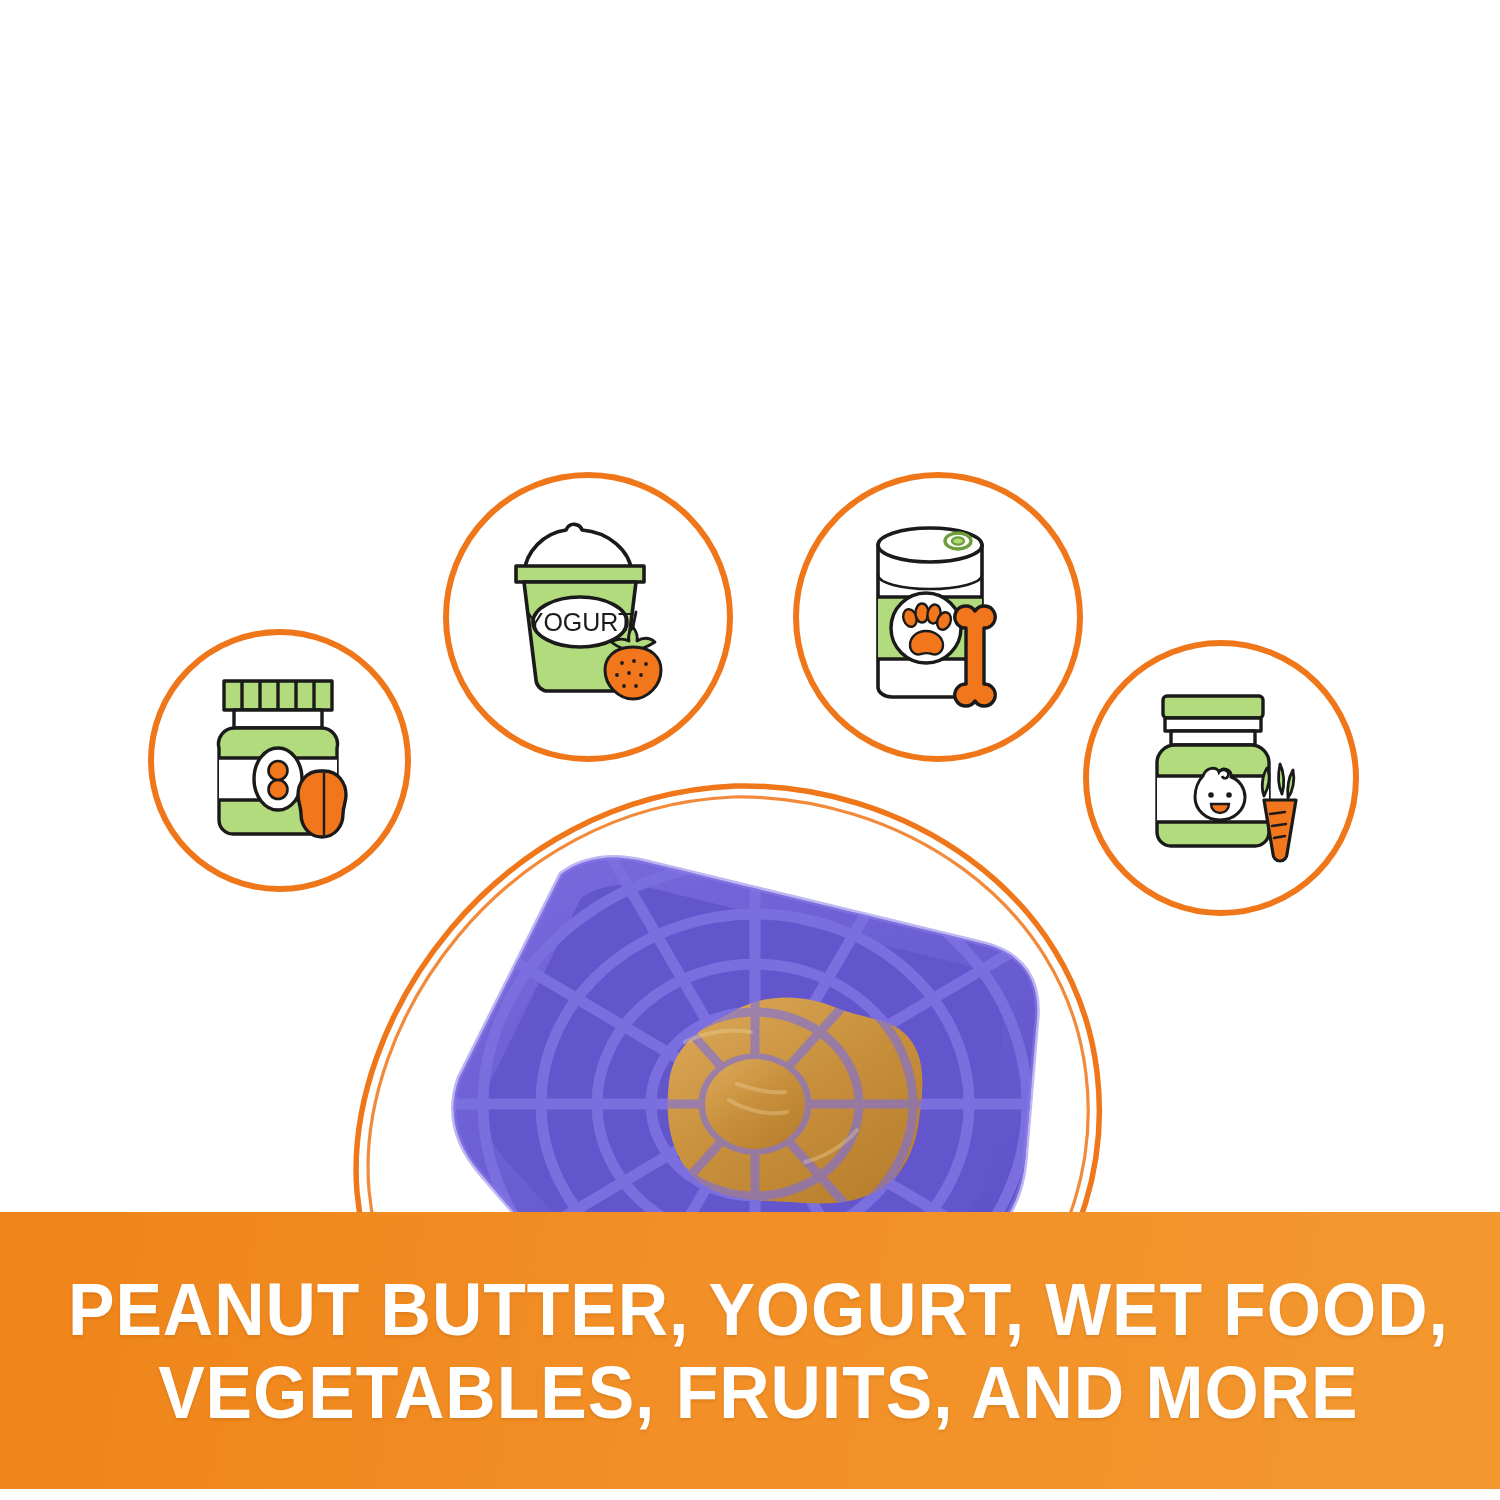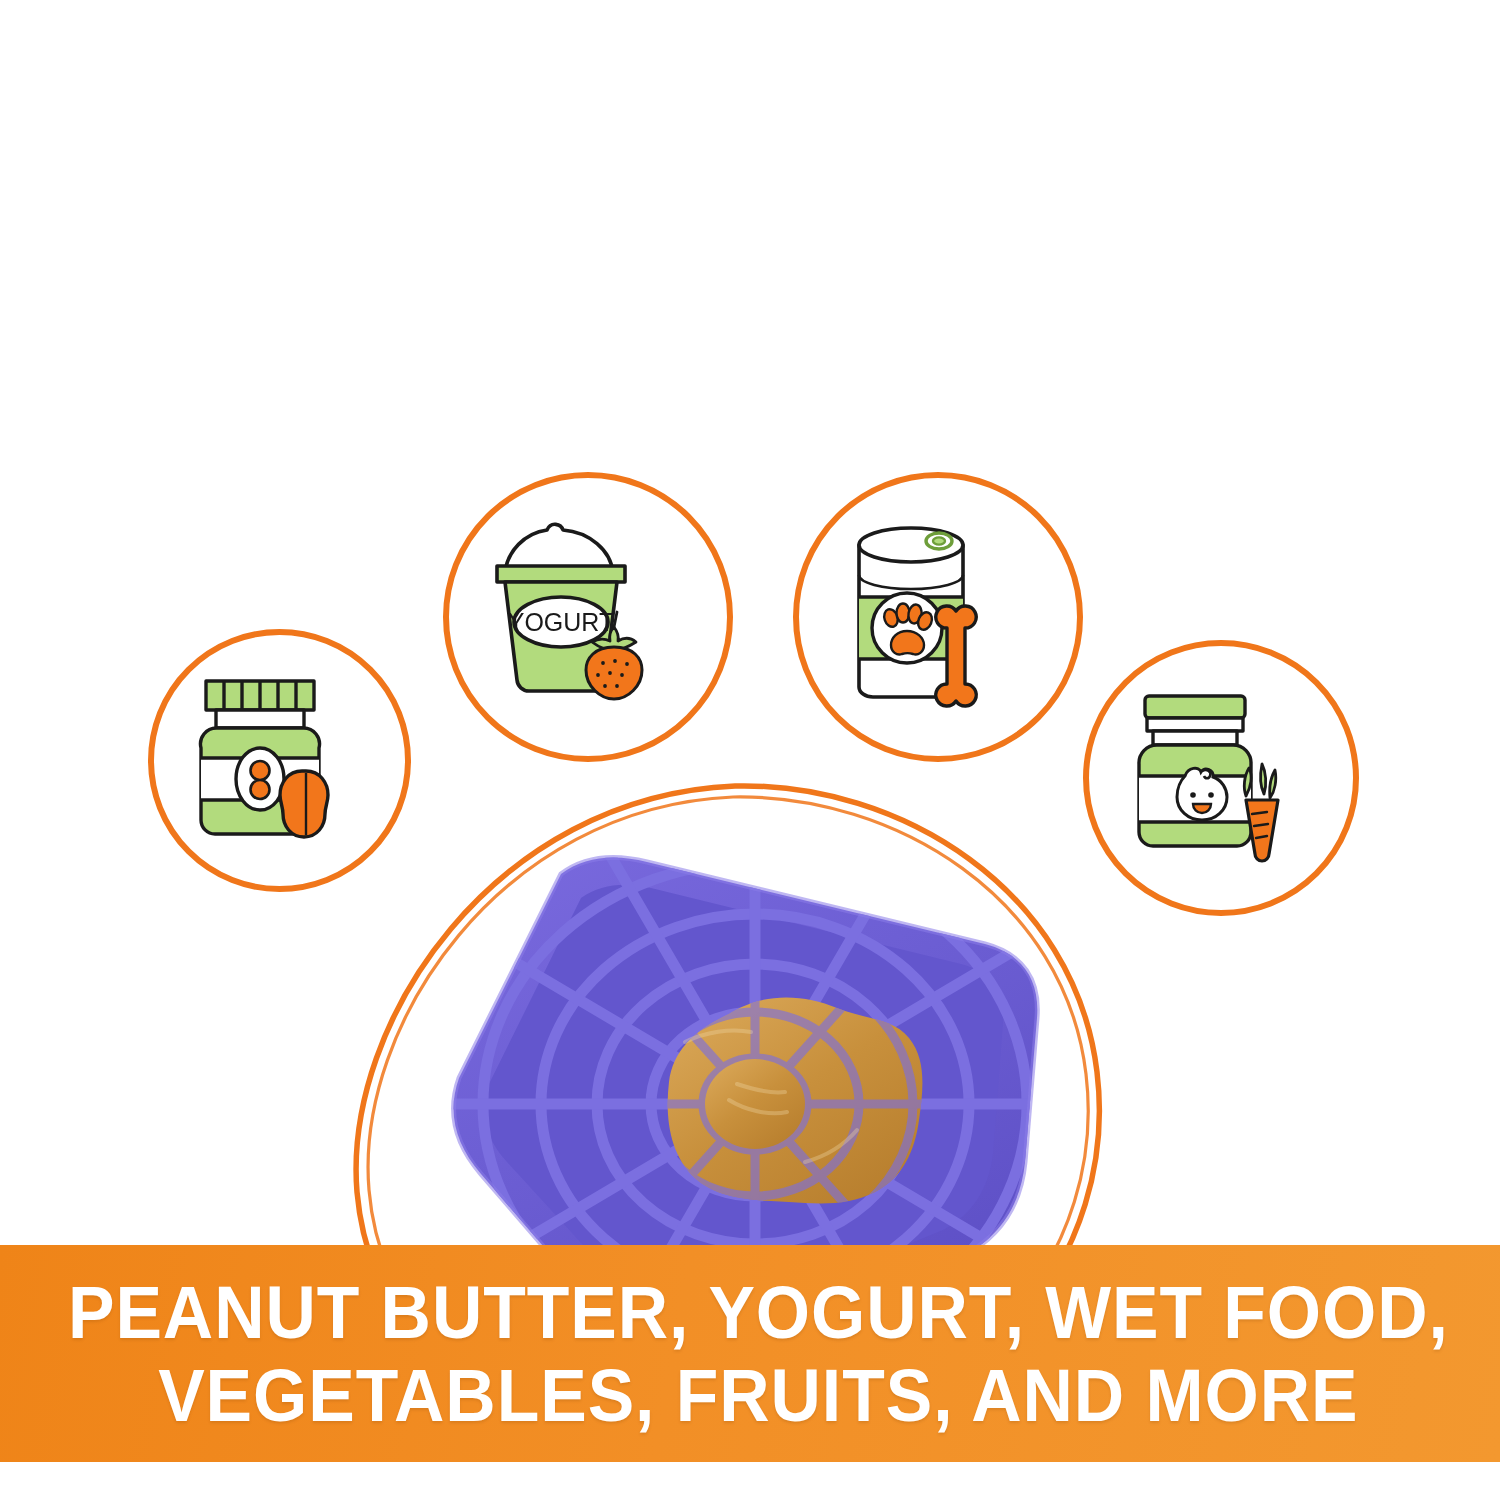--- a/index.html
+++ b/index.html
@@ -28,22 +28,22 @@
     display: flex;
     align-items: center;
     justify-content: center;
     box-sizing: border-box;
   }
   #banner-top {
     top: 0;
     height: 212px;
   }
   #banner-bottom {
-    top: 1245px;
-    height: 217px;
+    top: 1212px;
+    height: 277px;
     flex-direction: column;
     padding-left: 16px;
   }
   .banner-text {
     color: #ffffff;
     font-family: "Liberation Sans", sans-serif;
     font-weight: bold;
     text-transform: uppercase;
     letter-spacing: 1px;
     white-space: nowrap;
@@ -73,21 +73,21 @@
 
   
   .badge {
     position: absolute;
     box-sizing: border-box;
     border: 6px solid #f0761a;
     border-radius: 50%;
     background: #ffffff;
     display: flex;
     align-items: center;
-    justify-content: flex-start;
+    justify-content: center;
   }
   .badge svg { display: block; }
 
   #badge-peanut-butter { left: 148px; top: 417px; width: 263px; height: 263px; }
   #badge-yogurt        { left: 443px; top: 260px; width: 290px; height: 290px; }
   #badge-wet-food      { left: 793px; top: 260px; width: 290px; height: 290px; }
   #badge-baby-food     { left: 1083px; top: 428px; width: 276px; height: 276px; }
 
   
   #hero {

